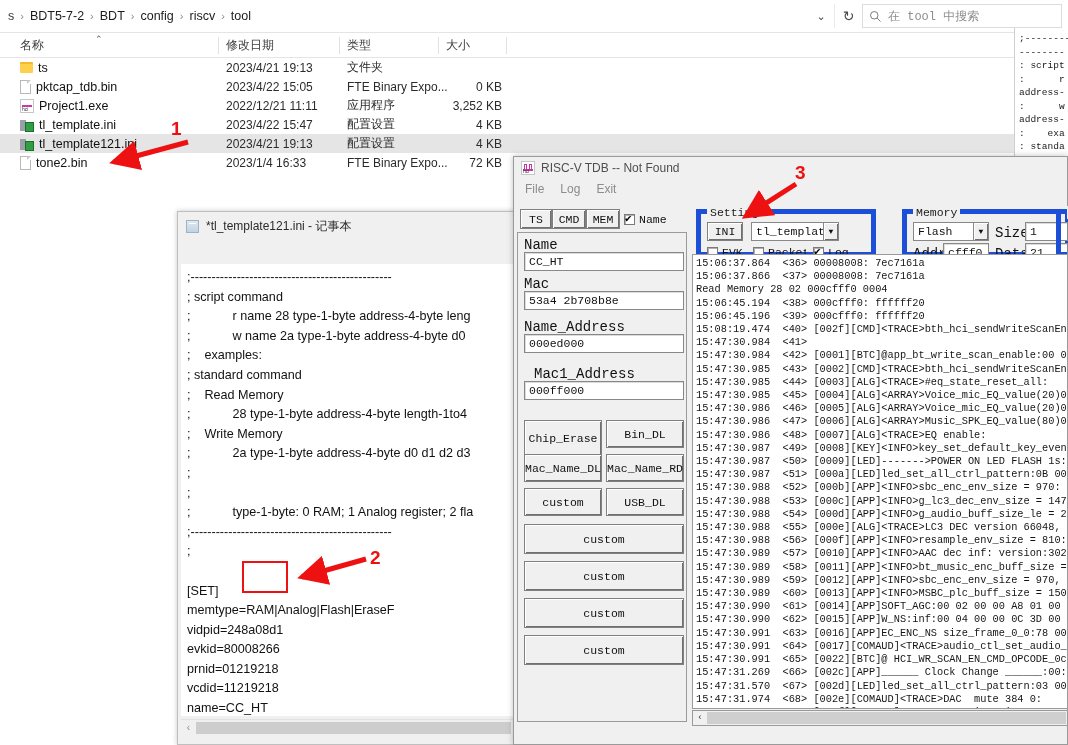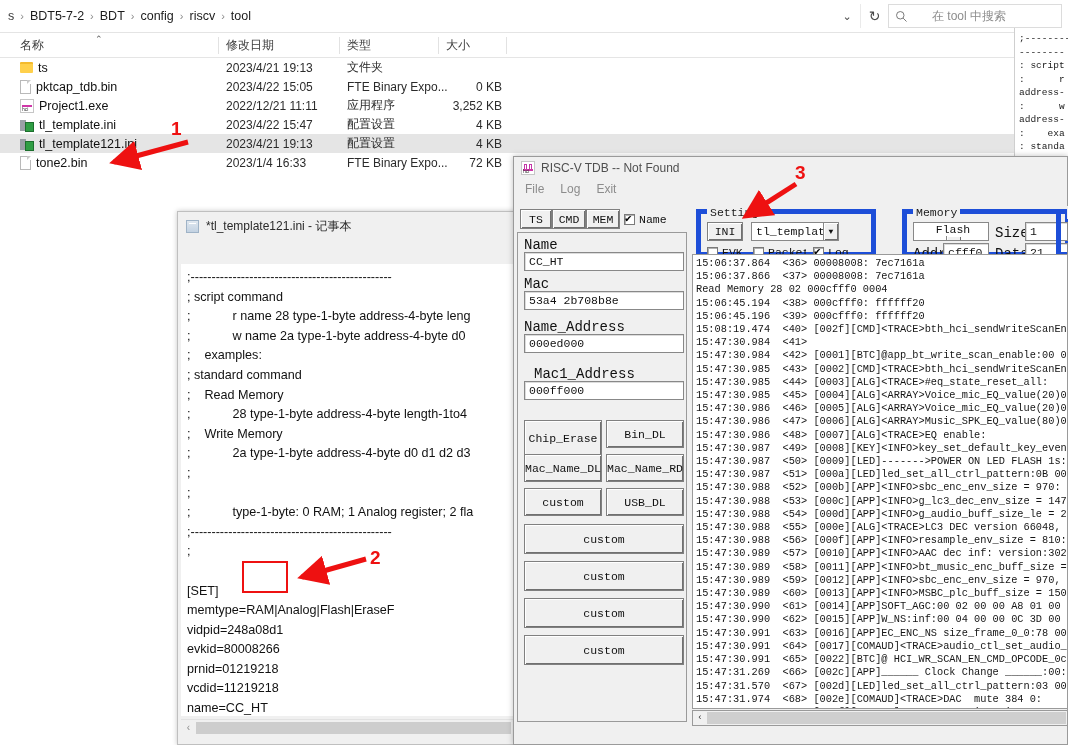--- a/index.html
+++ b/index.html
@@ -18,22 +18,22 @@
              background:#ffffff; border-bottom:1px solid #e4e4e4; display:flex; align-items:center; }
   .crumbs { display:flex; align-items:center; padding-left:4px; height:24px; flex:0 0 auto; }
   .crumb { font-size:12.5px; color:#1b1b1b; padding:2px 4px; white-space:nowrap; }
   .crumb.first { color:#3b3b3b; }
   .sep { color:#8a8a8a; font-size:11px; padding:0 2px; }
   .addrspacer { flex:1; }
   .chev-btn { width:26px; height:24px; display:flex; align-items:center; justify-content:center;
               color:#4a4a4a; font-size:11px; }
   .refresh-btn { width:28px; height:24px; display:flex; align-items:center; justify-content:center;
                  color:#4a4a4a; font-size:14px; border-left:1px solid #eaeaea; }
-  .searchbox { width:174px; height:24px; margin-right:6px; border:1px solid #dcdcdc;
-               background:#fff; display:flex; align-items:center; padding:0 6px; gap:24px; }
+  .searchbox { width:200px; height:24px; margin-right:6px; border:1px solid #dcdcdc;
+               background:#fff; display:flex; align-items:center; padding:0 6px; gap:6px;font-family:Liberation Mono, monospace; }
   .searchbox .sicon { width:13px; height:13px; flex:0 0 auto; }
   .searchbox .stext { color:#8d8d8d; font-size:12px; white-space:nowrap; }
 
   .colhdr { position:absolute; left:0; top:33px; width:1068px; height:25px;
             border-bottom:1px solid #e5e5e5; background:#fff; }
   .colhdr .cell { position:absolute; top:0; height:25px; display:flex; align-items:center;
                   font-size:12px; color:#3c3c3c; }
   .colhdr .divider { position:absolute; top:4px; height:17px; width:1px; background:#e2e2e2; }
   .sortcaret { position:absolute; left:95px; top:1px; font-size:9px; color:#5a5a5a; }
 
@@ -389,21 +389,21 @@
       <span style="overflow:hidden; white-space:nowrap; max-width:38px;">Packet</span>
     </div>
     <div class="cbx" style="position:absolute; left:112px; top:32px;">
       <span class="box on"></span>
       <span>Log</span>
     </div>
   </div>
 
   <div class="grp" style="left:388px; top:52px; width:168px; height:48px;">
     <span class="lg">Memory</span>
-    <div class="w95combo" style="position:absolute; left:6px; top:8px; width:76px; height:19px;flex-direction:column;">
+    <div class="w95combo" style="position:absolute; left:6px; top:8px; width:76px; height:19px;">
       <span>Flash</span>
       <span class="arw">▼</span>
     </div>
     <span class="lbl" style="position:absolute; left:88px; top:11px;">Size</span>
     <div class="w95field" style="position:absolute; left:118px; top:8px; width:44px; height:19px;">1</div>
     <span class="lbl" style="position:absolute; left:6px; top:32px;">Addr</span>
     <div class="w95field" style="position:absolute; left:36px; top:29px; width:46px; height:18px;">cfff0</div>
     <span class="lbl" style="position:absolute; left:88px; top:32px;">Data</span>
     <div class="w95field" style="position:absolute; left:118px; top:29px; width:44px; height:18px;">21</div>
   </div>

